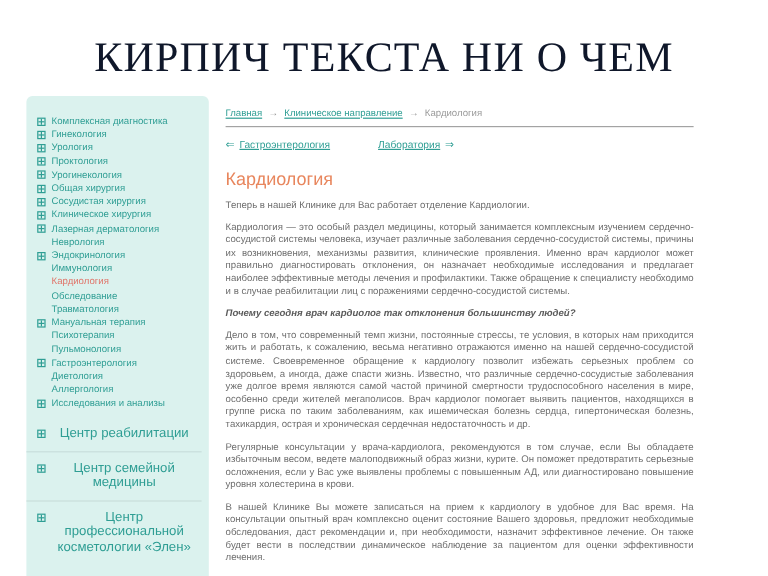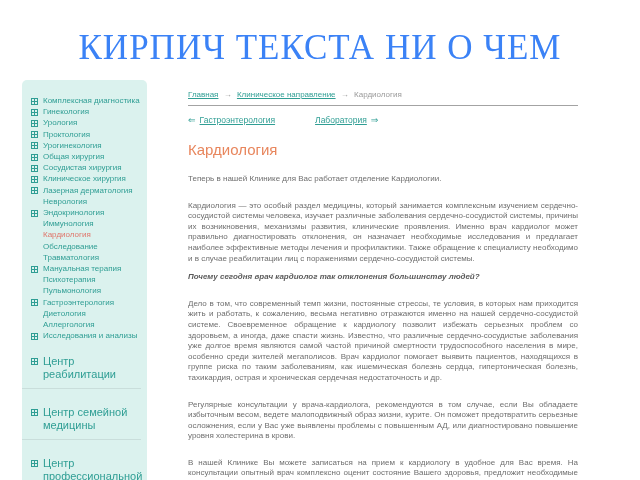--- a/index.html
+++ b/index.html
@@ -6,49 +6,50 @@
   html,body { margin:0; padding:0; }
   body {
     width:640px; height:480px; position:relative; overflow:hidden;
     background:#ffffff; font-family:"Liberation Sans", sans-serif;
   }
 
   
   .slide-title {
     position:absolute; top:28px; left:0; width:640px;
     text-align:center; font-family:"Liberation Serif", serif;
-    font-size:35px; font-weight:normal; color:#3b82f6; letter-spacing:1px;
+    font-size:35px; font-weight:normal; color:#0f172a; letter-spacing:1px;
     margin:0;
   }
 
   
   .sidebar {
-    position:absolute; left:22px; top:80px; width:125px; height:400px;
+    position:absolute; left:22px; top:80px; width:152px; height:400px;
     background:#dbf2ee; border-radius:5px 5px 0 0; padding-top:15px;
   }
   .s-list { margin:0; padding:0; list-style:none; }
   .s-item {
     position:relative; padding:0 6px 0 21px;
     font-size:8px; line-height:11.2px; color:#2f9e94; cursor:pointer;
     white-space:nowrap;
   }
   .s-item.active { color:#e0756a; }
   .sq-icon {
     position:absolute; left:9px; top:2.6px; width:7px; height:7px;
     border:1px solid #2f9e94;
     background-image:linear-gradient(#2f9e94,#2f9e94),linear-gradient(#2f9e94,#2f9e94);
     background-size:5px 1px,1px 5px; background-position:center center;
     background-repeat:no-repeat;
   }
 
   .centers { margin-top:7px; padding:0; list-style:none; }
   .center-item {
-    position:relative; padding:7px 4px 8px 21px; margin:0 6px 10px 0;
+    position:relative; padding:7px 4px 8px 21px; margin:0 6px 0 0;
     font-size:11px; line-height:12.5px; color:#2f9e94; cursor:pointer;
     border-bottom:1px solid #c9dedb;
+    text-align:center;
   }
   .center-item:last-child { border-bottom:none; }
   .center-item .sq-icon { top:10px; }
 
   
   .content { position:absolute; left:188px; top:90px; width:390px; }
 
   .breadcrumb {
     font-size:8px; color:#9a9a9a; padding-bottom:6px;
     border-bottom:1px solid #a3a3a3;
@@ -56,21 +57,21 @@
   .breadcrumb .crumb-link { color:#2f9e94; text-decoration:underline; cursor:pointer; }
   .breadcrumb .sep { color:#9a9a9a; margin:0 3px; }
 
   .pager { margin-top:9px; font-size:8.5px; color:#2f9e94; display:flex; gap:40px; align-items:center; }
   .pager .pager-link { color:#2f9e94; text-decoration:underline; cursor:pointer; }
   .pager .arrow { text-decoration:none; font-size:9px; cursor:pointer; }
   .pager .grp { display:flex; gap:4px; align-items:center; }
 
   .page-heading { margin:16px 0 8px; font-size:15px; font-weight:normal; color:#e8865d; }
 
-  .blk { font-size:8px; line-height:10.6px; color:#6e6e6e; margin:16px 0 8px; }
+  .blk { font-size:8px; line-height:10.6px; color:#6e6e6e; margin:0 0 8px; }
   .blk-p { text-align:justify; }
   .blk-q { font-weight:bold; font-style:italic; color:#5a5a5a; margin:3px 0 8px; }
 </style>
 </head>
 <body>
 
 <h1 class="slide-title">КИРПИЧ ТЕКСТА НИ О ЧЕМ</h1>
 
 <div class="sidebar">
   <ul class="s-list">

